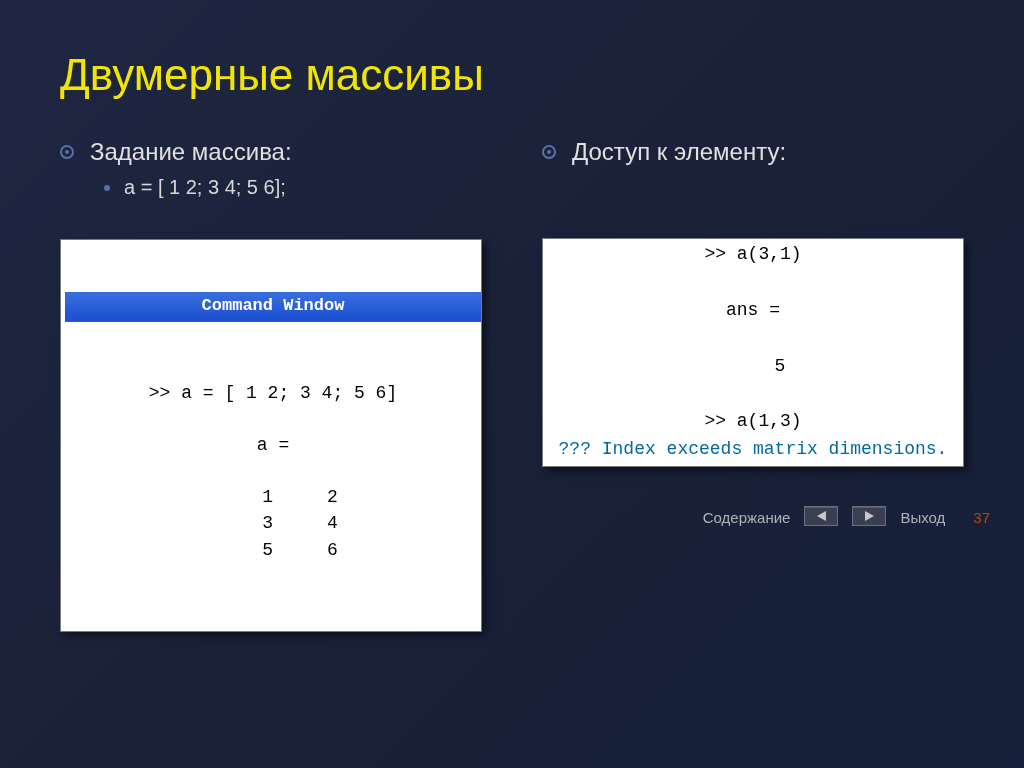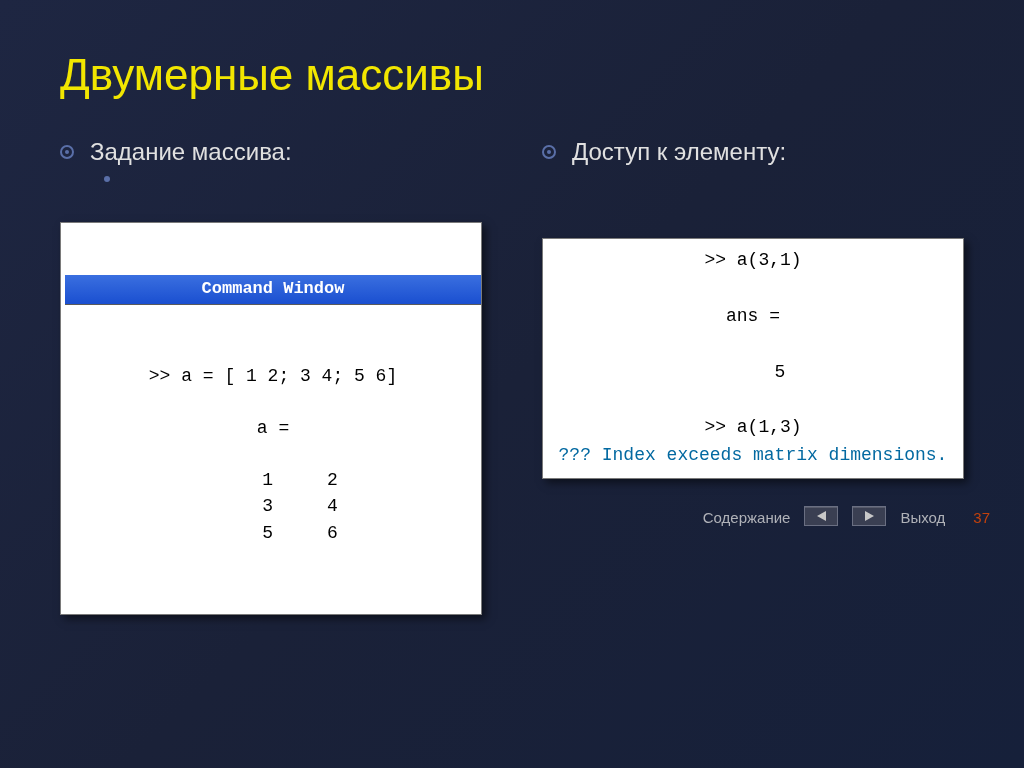--- a/index.html
+++ b/index.html
@@ -93,21 +93,21 @@
   .code-box-right {
     background: #ffffff;
     color: #000000;
     font-family: "Courier New", monospace;
     font-size: 18px;
     line-height: 1.55;
     border: 1px solid #7a7a7a;
     box-shadow: 4px 4px 8px rgba(0,0,0,0.5);
     margin-top: 72px;
     white-space: pre;
-    padding: 8px 12px;
+    padding: 2px 12px;
   }
   .err-line { color: #0369a1; }
   .footer {
     position: absolute;
     bottom: 22px;
     right: 34px;
     display: flex;
     align-items: flex-end;
     gap: 14px;
     font-size: 15px;
@@ -144,20 +144,21 @@
 
   <div class="columns">
 
     <div class="col">
       <div class="bullet-1">
         <span class="marker"></span>
         <span>Задание массива:</span>
       </div>
       <div class="bullet-2">
         <span class="marker"></span>
+        <span>a = [ 1 2; 3 4; 5 6];</span>
       </div>
 
       <div class="code-box">
         <div class="titlebar">Command Window</div>
         <div class="body">&gt;&gt; a = [ 1 2; 3 4; 5 6]
 
 a =
 
      1     2
      3     4

